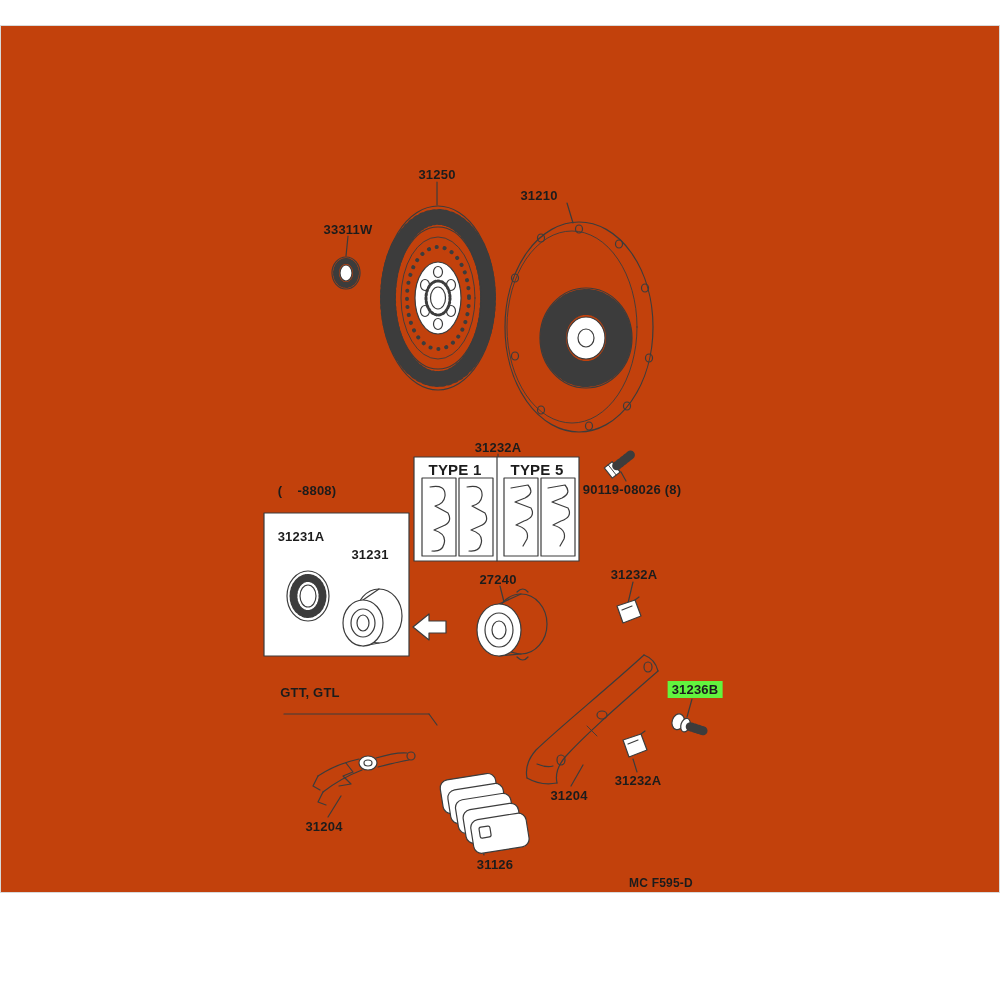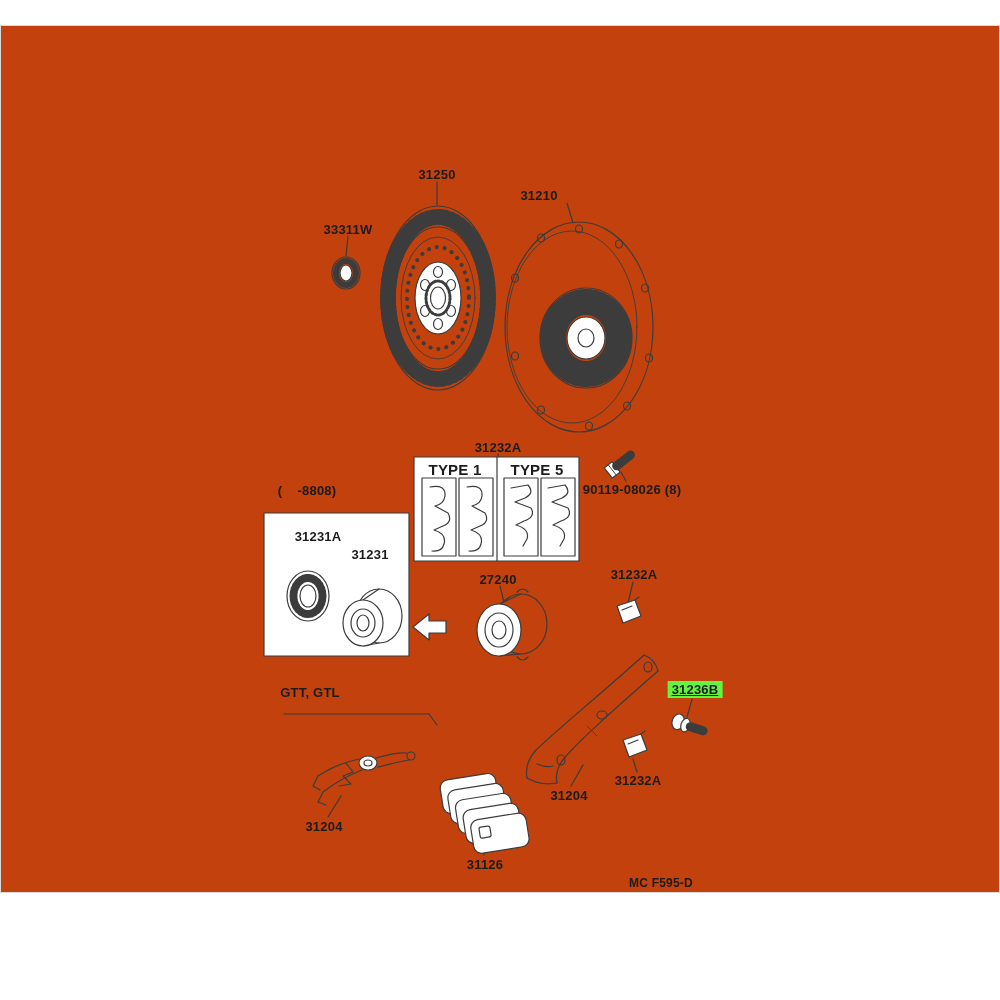--- a/index.html
+++ b/index.html
@@ -3,21 +3,21 @@
 <meta charset="utf-8">
 <style>
   html,body{margin:0;padding:0;background:#fff;}
   .page{position:relative;width:1000px;height:868px;background:#c2410c;overflow:hidden;
         border:1px solid #d9d9d9;box-sizing:border-box;
         font-family:"Liberation Sans",sans-serif;margin-top:25px;}
   svg{position:absolute;left:0;top:0;}
   .label{position:absolute;transform:translateX(-50%);white-space:nowrap;
          font:bold 13px "Liberation Sans",sans-serif;color:#1c1c1c;letter-spacing:0.2px;}
   .label.small{font-size:15px;}
-  .hl{background:#62f43e;padding:1px 4px;text-decoration:underline;}
+  .hl{background:#62f43e;padding:1px 4px;}
   .code{font:bold 12px "Liberation Sans",sans-serif;}
 </style>
 </head>
 <body>
 
 <div class="page">
 
 <svg width="1000" height="1000" viewBox="0 0 1000 1000">
 <g stroke="#3c3c3c" fill="none" stroke-width="1.2" stroke-linecap="round" stroke-linejoin="round">
 
@@ -183,25 +183,25 @@
 </svg>
 
 <div class="label" style="left:436px;top:141px">31250</div>
 <div class="label" style="left:347px;top:196px">33311W</div>
 <div class="label" style="left:538px;top:162px">31210</div>
 <div class="label" style="left:497px;top:414px">31232A</div>
 <div class="label small" style="left:454px;top:435px">TYPE 1</div>
 <div class="label small" style="left:536px;top:435px">TYPE 5</div>
 <div class="label" style="left:631px;top:456px">90119-08026 (8)</div>
 <div class="label" style="left:306px;top:457px">(&nbsp;&nbsp;&nbsp;&nbsp;-8808)</div>
-<div class="label" style="left:317px;top:503px">31231A</div>
+<div class="label" style="left:300px;top:503px">31231A</div>
 <div class="label" style="left:369px;top:521px">31231</div>
 <div class="label" style="left:497px;top:546px">27240</div>
 <div class="label" style="left:633px;top:541px">31232A</div>
 <div class="label hl" style="left:694px;top:655px">31236B</div>
 <div class="label" style="left:568px;top:762px">31204</div>
 <div class="label" style="left:637px;top:747px">31232A</div>
 <div class="label" style="left:309px;top:659px">GTT, GTL</div>
 <div class="label" style="left:323px;top:793px">31204</div>
-<div class="label" style="left:484px;top:831px">31126</div>
+<div class="label" style="left:494px;top:831px">31126</div>
 <div class="label code" style="left:660px;top:850px">MC F595-D</div>
 
 </div>
 
 </body></html>

